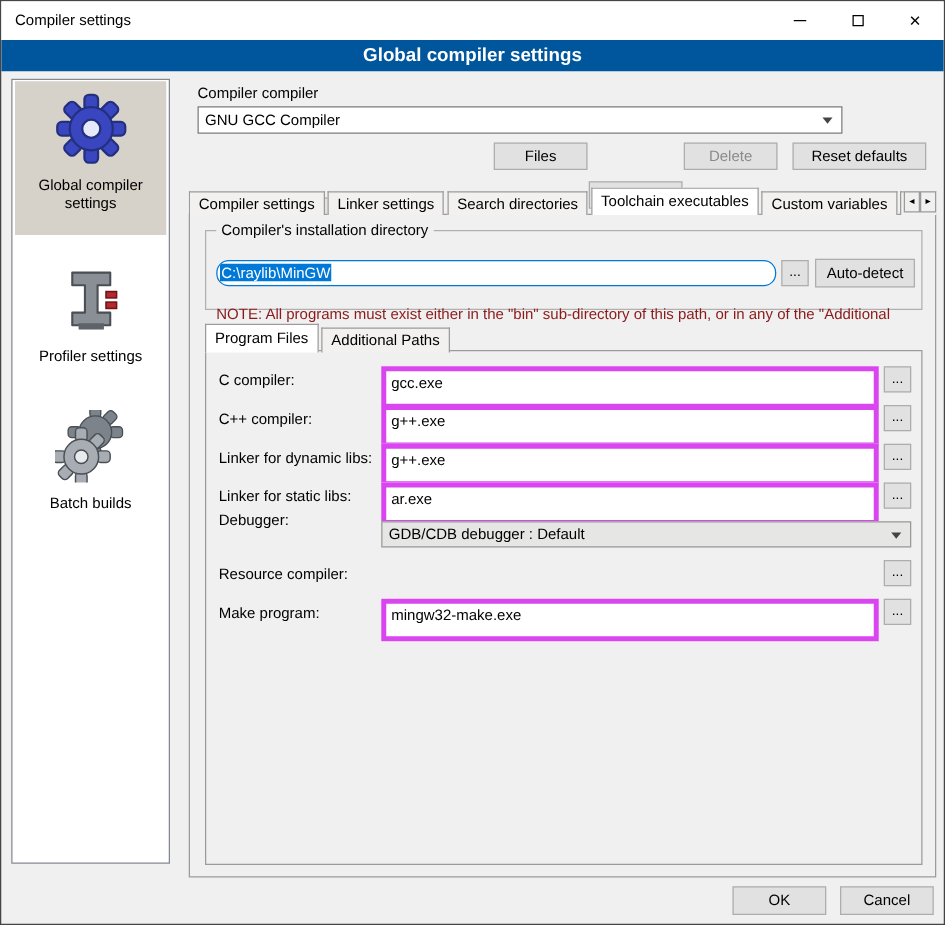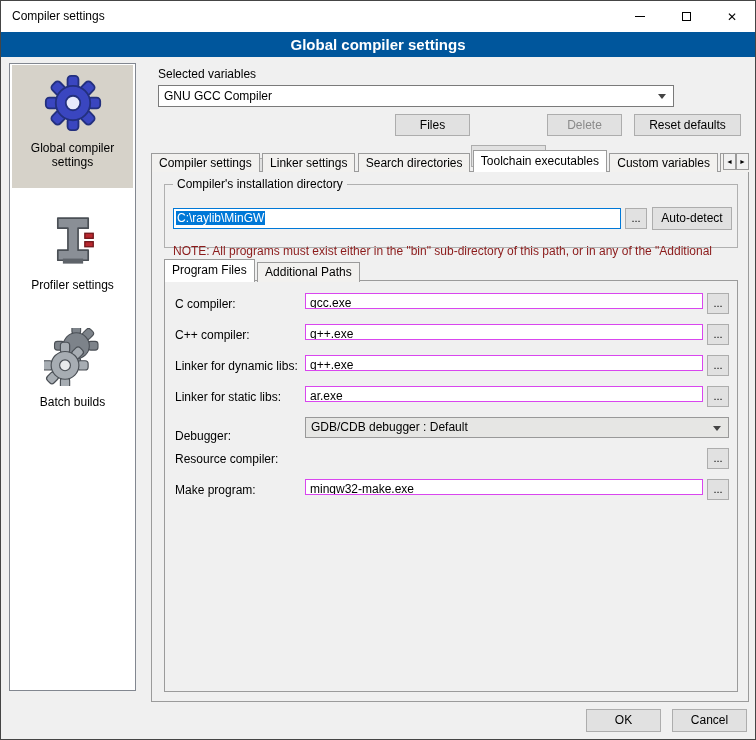--- a/index.html
+++ b/index.html
@@ -54,33 +54,33 @@
                 font-size:7px; line-height:15px; text-align:center; z-index:4; }
   .ts-left { left:722px; } .ts-right { left:735px; }
 
   .panel { position:absolute; left:150px; top:170px; width:598px; height:531px; background:#f0f0f0; border:1px solid #9b9b9b; z-index:1;padding-left:20px; }
 
   
   .groupbox { position:absolute; left:12px; top:12px; width:574px; height:64px; border:1px solid #b0b0b0; }
   .groupbox .gtitle { position:absolute; left:8px; top:-8px; background:#f0f0f0; padding:0 4px; font-size:12px; }
 
   .textbox { position:absolute; background:#fff; border:1px solid #0078d7; height:21px; line-height:19px; padding-left:2px; overflow:hidden; }
-  .tb-dir { left:8px; top:23px; width:448px; }
+  .tb-dir { left:8px; top:23px; width:448px;border-radius:10px; }
   .selection { background:#0078d7; color:#fff; padding:0 1px; }
   .mini-btn { position:absolute; width:22px; height:21px; background:#e1e1e1; border:1px solid #adadad; text-align:center; line-height:18px; font-size:11px; }
   .dots1 { left:460px; top:23px; }
   .b-autodetect { left:487px; top:22px; width:80px; position:absolute; height:23px; background:#e1e1e1; border:1px solid #adadad; text-align:center; line-height:21px; }
   .note { position:absolute; left:8px; top:59px; width:580px; color:#8b1a1a; white-space:nowrap; overflow:hidden; font-size:12px; }
 
   
   .subtabs { position:absolute; left:12px; top:87px; height:22px; white-space:nowrap; z-index:2; }
   .subpanel { position:absolute; left:12px; top:108px; width:574px; height:412px; background:#f0f0f0; border:1px solid #9b9b9b; z-index:1; }
 
   .row-label { position:absolute; left:10px; font-size:12px; }
-  .row-input { position:absolute; left:140px; width:398px; background:#fff; border:1px solid #d946ef; height:16px; line-height:19px; padding-left:4px; overflow:hidden; }
+  .row-input { position:absolute; left:140px; width:398px; background:#fff; border:4px solid #d946ef; height:34px; line-height:19px; padding-left:4px; overflow:hidden; }
   .row-dots  { position:absolute; left:542px; }
   .row-select{ position:absolute; left:140px; width:424px; height:21px; background:#e6e6e4; border:1px solid #999; line-height:19px; padding-left:5px; }
 
   
   .b-ok { left:585px; top:708px; width:75px; height:23px; line-height:21px; }
   .b-cancel { left:671px; top:708px; width:75px; height:23px; line-height:21px; }
 </style>
 </head>
 <body>
 
@@ -155,21 +155,21 @@
           <path d="M14 6 h36 v12 h-12 v26 h12 v12 H14 v-12 h12 V18 H14 z" fill="#8a8f96" stroke="#4a4f55" stroke-width="2" stroke-linejoin="round"></path>
           <rect x="46" y="24" width="10" height="6" fill="#b8282f" stroke="#6e1418" stroke-width="1.5"></rect>
           <rect x="46" y="34" width="10" height="6" fill="#b8282f" stroke="#6e1418" stroke-width="1.5"></rect>
           <rect x="20" y="54" width="24" height="6" fill="#5e6369"></rect>
         </svg>
       </div>
       <div class="side-label">Profiler settings</div>
     </div>
   </div>
 
-  <span class="lbl" style="left:157px; top:66px;">Selected variables</span>
+  <span class="lbl" style="left:157px; top:66px;">Compiler compiler</span>
   <div class="combo top-combo">
     <span>GNU GCC Compiler</span>
     <span class="arrow"></span>
   </div>
 
   <div class="btn b-default disabled">Set as default</div>
   <div class="btn b-copy">Files</div>
   <div class="btn b-rename">Rename</div>
   <div class="btn b-delete disabled">Delete</div>
   <div class="btn b-reset">Reset defaults</div>
@@ -213,21 +213,21 @@
       <div class="mini-btn row-dots" style="top:43px;">...</div>
 
       <span class="row-label" style="top:78px;">Linker for dynamic libs:</span>
       <div class="row-input" style="top:74px;">g++.exe</div>
       <div class="mini-btn row-dots" style="top:74px;">...</div>
 
       <span class="row-label" style="top:109px;">Linker for static libs:</span>
       <div class="row-input" style="top:105px;">ar.exe</div>
       <div class="mini-btn row-dots" style="top:105px;">...</div>
 
-      <span class="row-label" style="top:148px;">Debugger:</span>
+      <span class="row-label" style="top:128px;">Debugger:</span>
       <div class="row-select" style="top:136px;">
         <span>GDB/CDB debugger : Default</span>
         <span class="arrow" style="position:absolute; right:7px; top:8px; width:0; height:0; border-left:4px solid transparent; border-right:4px solid transparent; border-top:5px solid #444;"></span>
       </div>
 
       <span class="row-label" style="top:171px;">Resource compiler:</span>
       <div class="mini-btn row-dots" style="top:167px;">...</div>
 
       <span class="row-label" style="top:202px;">Make program:</span>
       <div class="row-input" style="top:198px;">mingw32-make.exe</div>

